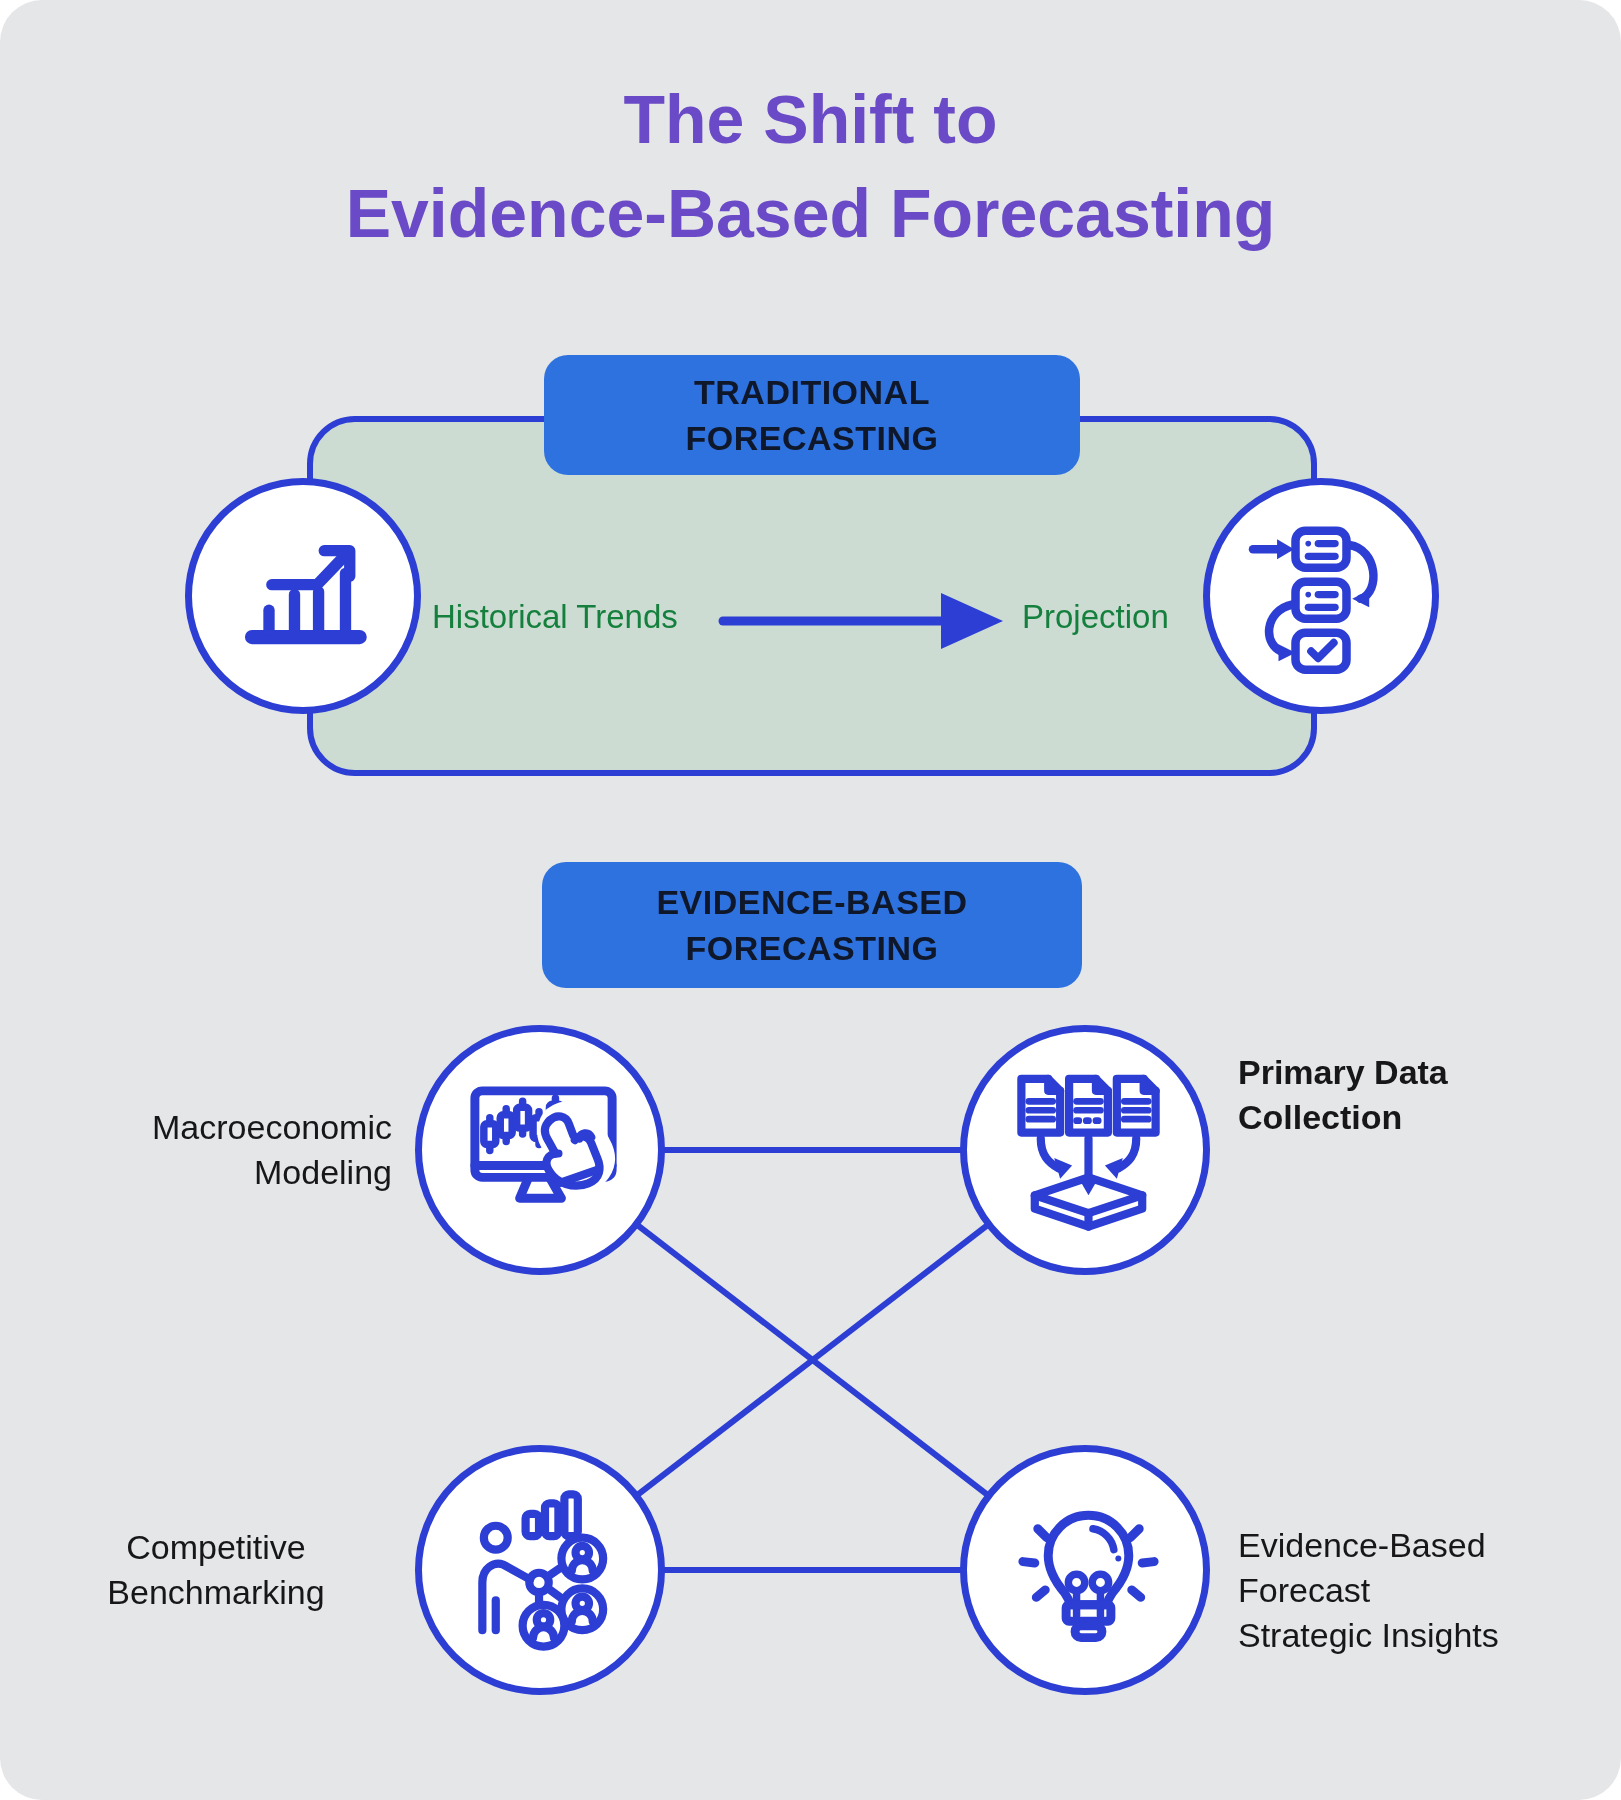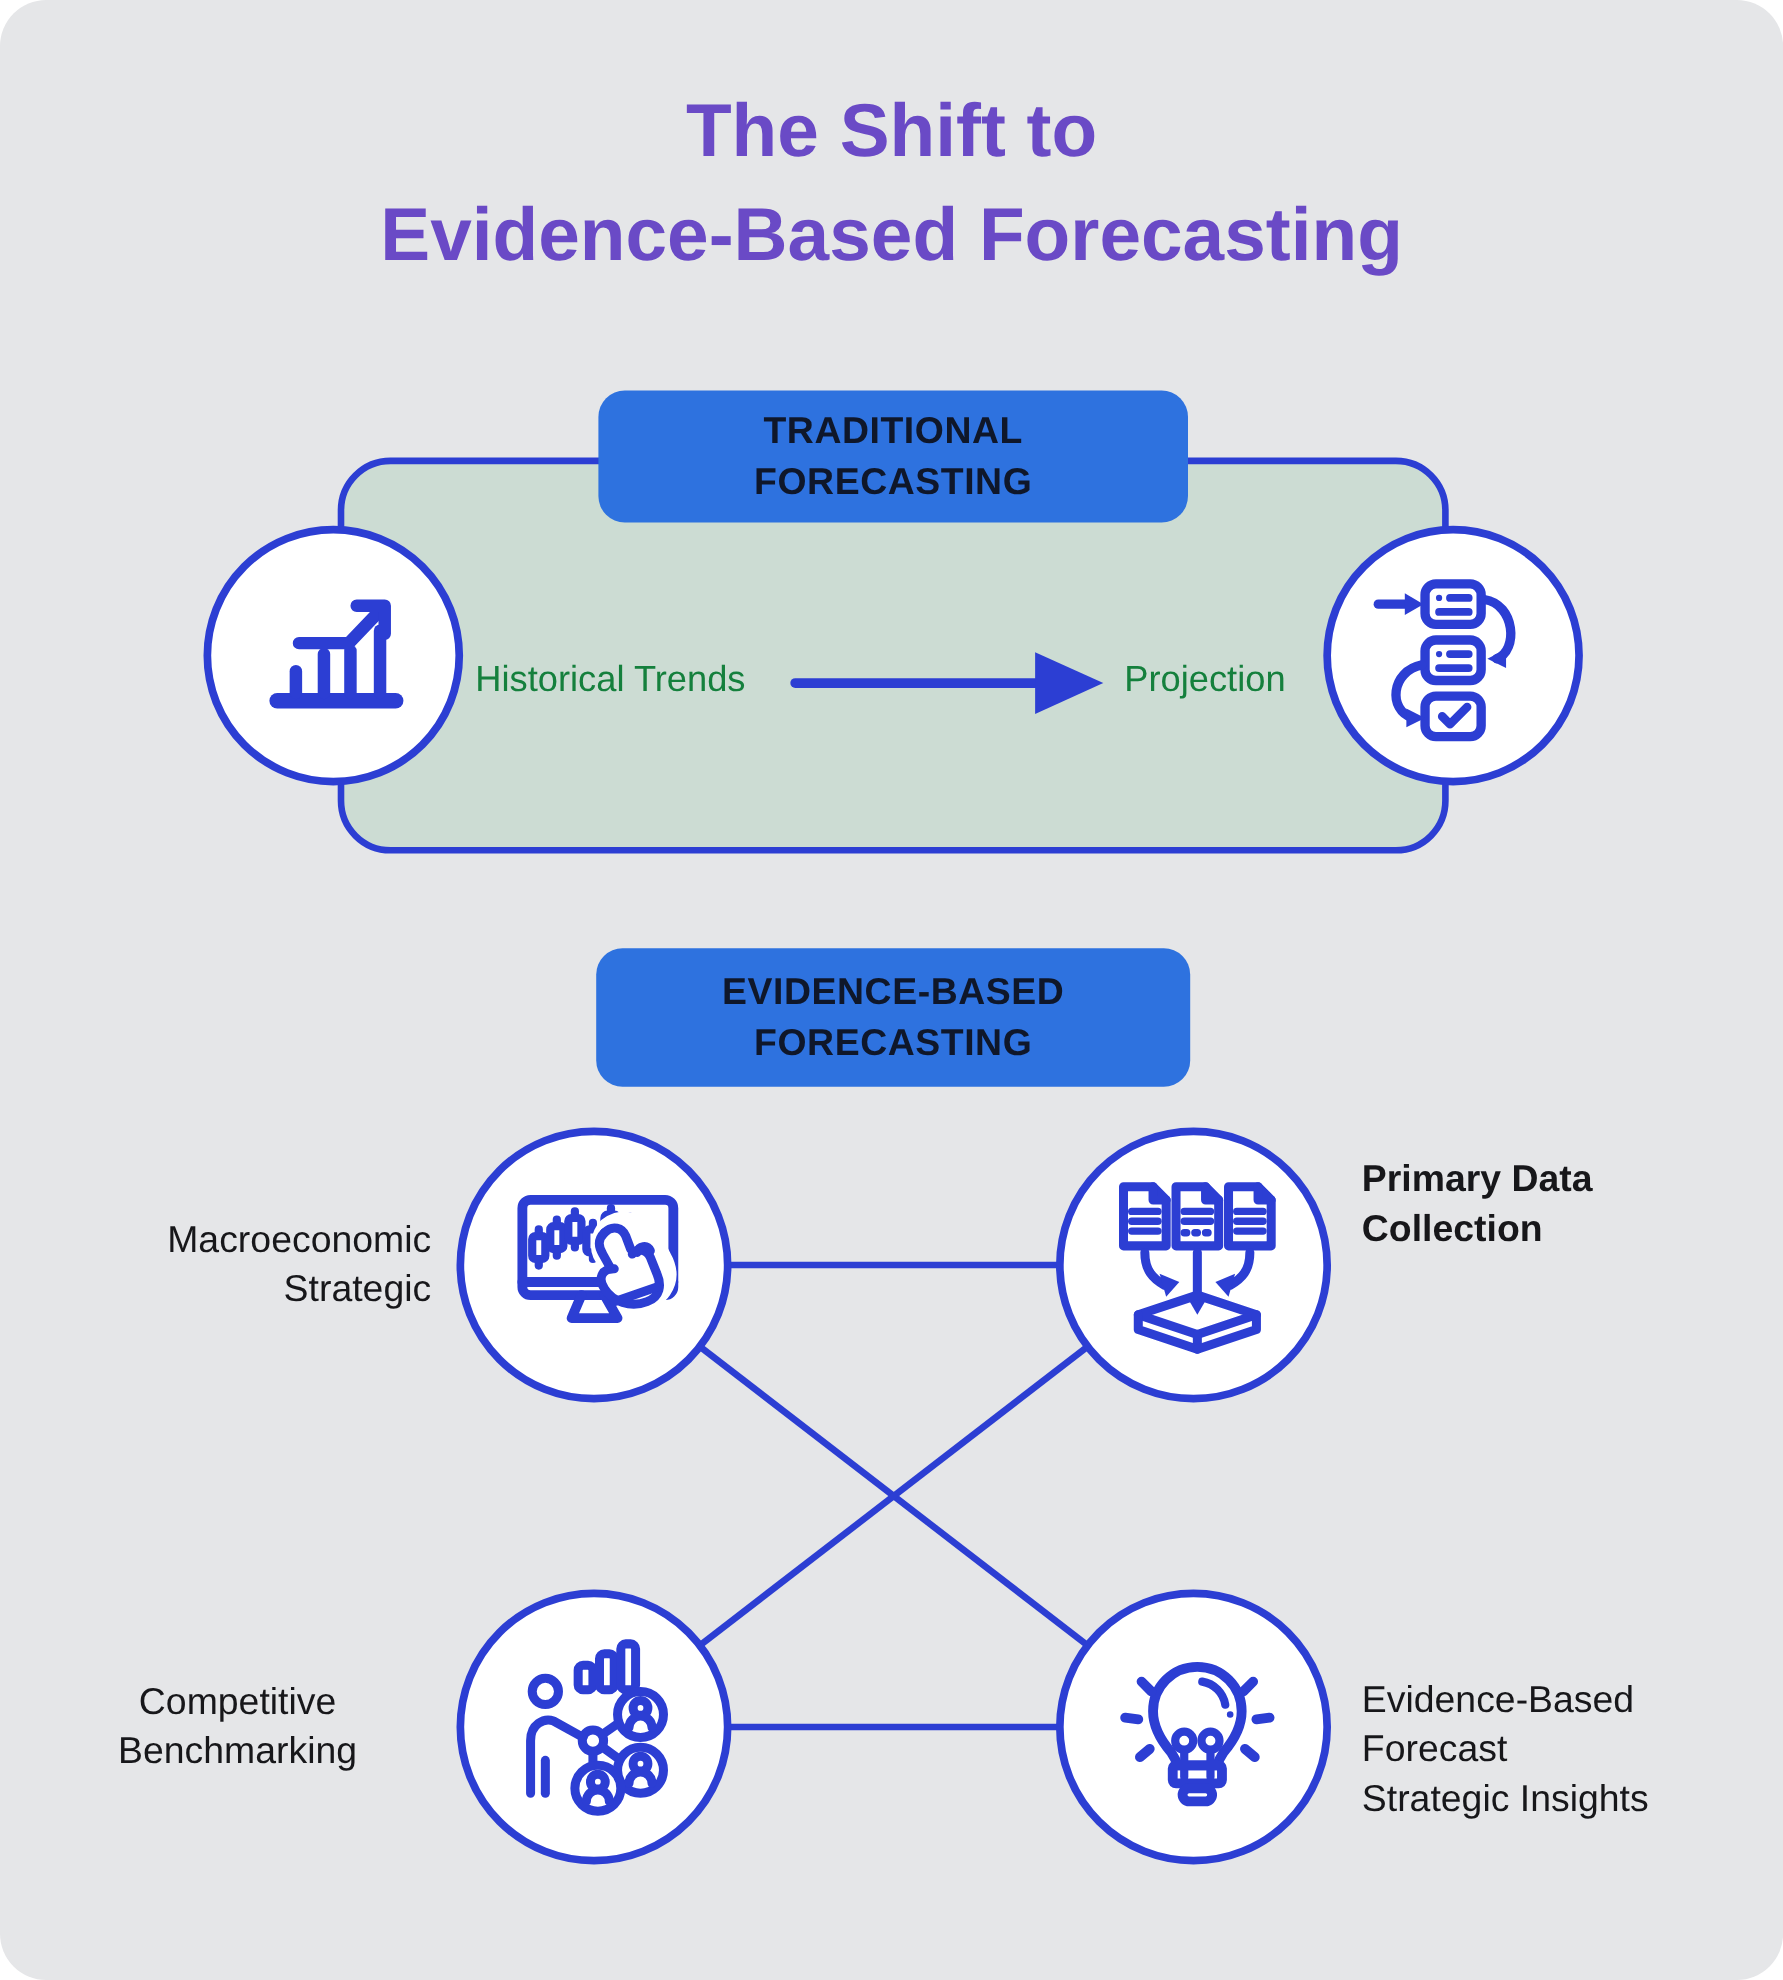--- a/index.html
+++ b/index.html
@@ -122,21 +122,21 @@
     <svg class="net-lines" width="1621" height="1800" viewBox="0 0 1621 1800">
       <g stroke="#2c3ed3" stroke-width="6">
         <line x1="540" y1="1150" x2="1085" y2="1150"></line>
         <line x1="540" y1="1570" x2="1085" y2="1570"></line>
         <line x1="540" y1="1150" x2="1085" y2="1570"></line>
         <line x1="1085" y1="1150" x2="540" y2="1570"></line>
       </g>
     </svg>
 
     <div class="node-label label-left label-macro">Macroeconomic
-Strategic</div>
+Modeling</div>
     <div class="circle circle-evid ev-tl">
       <svg viewBox="0 0 120 120">
         <g class="ic" stroke-width="6">
           <rect x="14" y="18" width="92" height="58" rx="5"></rect>
           <path d="M14 68 H106"></path>
           <path d="M50 76 L44 90 H72 L64 76"></path>
         </g>
         <g class="ic" stroke-width="5">
           <path d="M24 36 V58"></path>
             <rect x="20" y="40" width="8" height="14" rx="2" fill="#fff"></rect>

